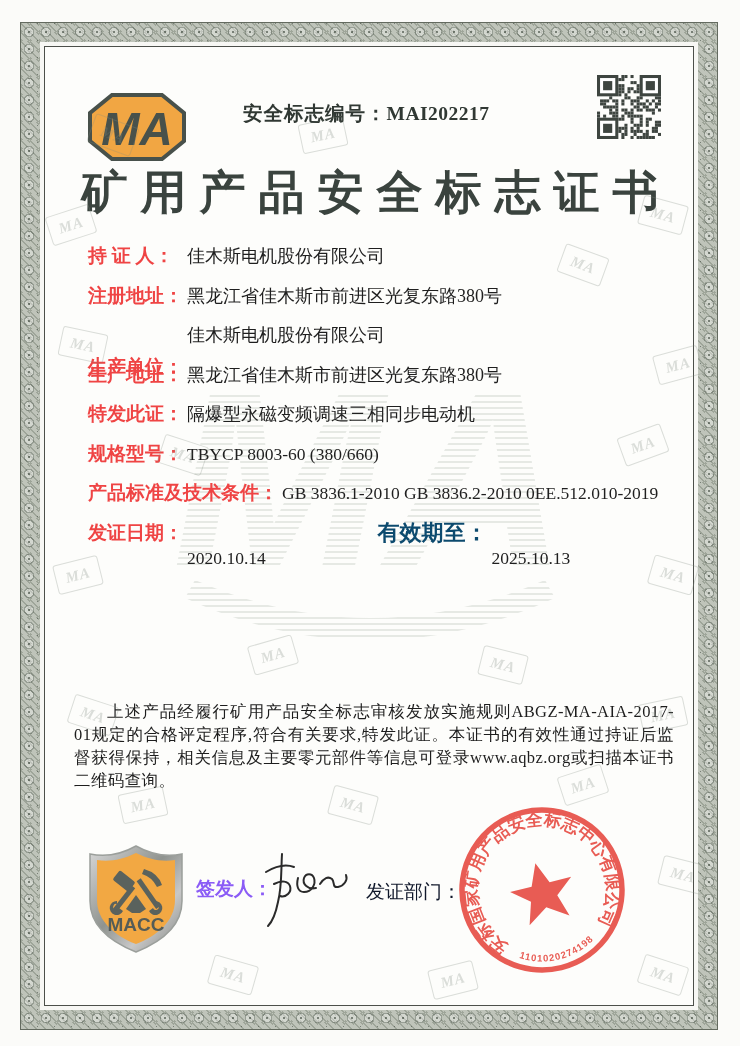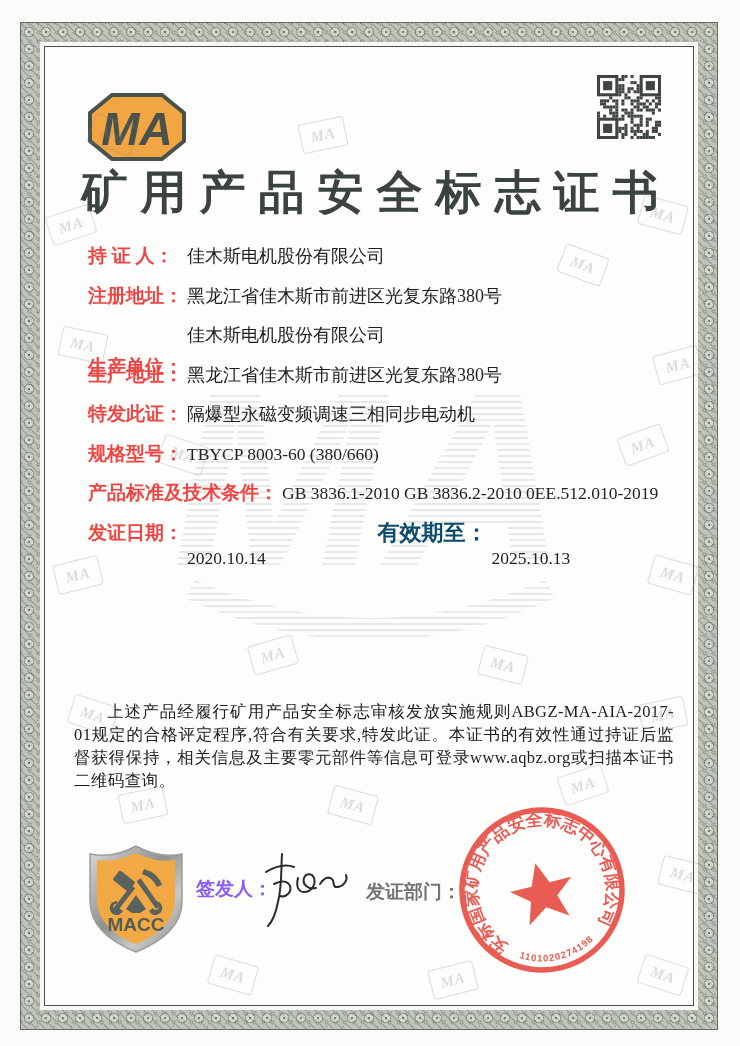--- a/index.html
+++ b/index.html
@@ -36,21 +36,21 @@
   .fvalue{font-size:18px;color:#1f1f1f;margin-left:4px;white-space:pre;}
   .fvalue.latin{font-size:17.5px;letter-spacing:0;}
   .drow .fvalue{width:211px;margin-left:4px;margin-top:25px;}
   .dlabel2{font-weight:bold;font-size:22px;color:#0c4a6e;white-space:pre;margin-left:14px;}
 
   .statement{position:absolute;left:74px;top:700px;width:600px;font-size:16.5px;
              line-height:23px;color:#1d1d1d;text-indent:2em;letter-spacing:.4px;
              text-align:justify;}
 
   .signer{position:absolute;left:196px;top:876px;font-size:19px;font-weight:bold;color:#8b5cf6;}
-  .dept{position:absolute;left:366px;top:879px;font-size:19px;font-weight:bold;color:#737373;}
+  .dept{position:absolute;left:366px;top:879px;font-size:19px;font-weight:normal;color:#0f172a;}
   .sig{position:absolute;left:252px;top:848px;}
   .qr{position:absolute;left:597px;top:75px;}
   .malogo{position:absolute;left:88px;top:93px;}
   .shield{position:absolute;left:84px;top:843px;}
   .stamp{position:absolute;left:447px;top:795px;}
   .bigwm{position:absolute;left:140px;top:268px;pointer-events:none;}
 </style>
 </head>
 <body>
 
@@ -73,20 +73,21 @@
         <text x="230" y="300" text-anchor="middle" font-family="Liberation Sans, sans-serif" font-weight="bold" font-style="italic" font-size="255" fill="url(#stripes)">MA</text>
         <path d="M45,330 Q230,415 415,330 L405,312 Q230,388 55,312 Z" fill="url(#stripes)"></path>
       </g>
     </svg>
 
     <svg class="malogo" width="98" height="68" viewBox="0 0 98 68">
       <polygon points="24,2 74,2 96,20 96,48 74,66 24,66 2,48 2,20" fill="#f1a643" stroke="#48514b" stroke-width="4"></polygon>
       <text x="49" y="52" text-anchor="middle" font-family="Liberation Sans, sans-serif" font-weight="bold" font-style="italic" font-size="46" fill="#48514b">MA</text>
     </svg>
 
+    <div class="ma-label"><span>安全标志编号：</span><span class="ma-num">MAI202217</span></div>
 
     <svg class="qr" id="qr" width="64" height="64" viewBox="0 0 21 21">
         <rect x="8" y="0" width="1" height="1" fill="#3e4540"></rect>
         <rect x="9" y="0" width="1" height="1" fill="#3e4540"></rect>
         <rect x="11" y="0" width="1" height="1" fill="#3e4540"></rect>
         <rect x="7" y="1" width="1" height="1" fill="#3e4540"></rect>
         <rect x="8" y="1" width="1" height="1" fill="#3e4540"></rect>
         <rect x="11" y="2" width="1" height="1" fill="#3e4540"></rect>
         <rect x="12" y="2" width="1" height="1" fill="#3e4540"></rect>
         <rect x="7" y="3" width="1" height="1" fill="#3e4540"></rect>

